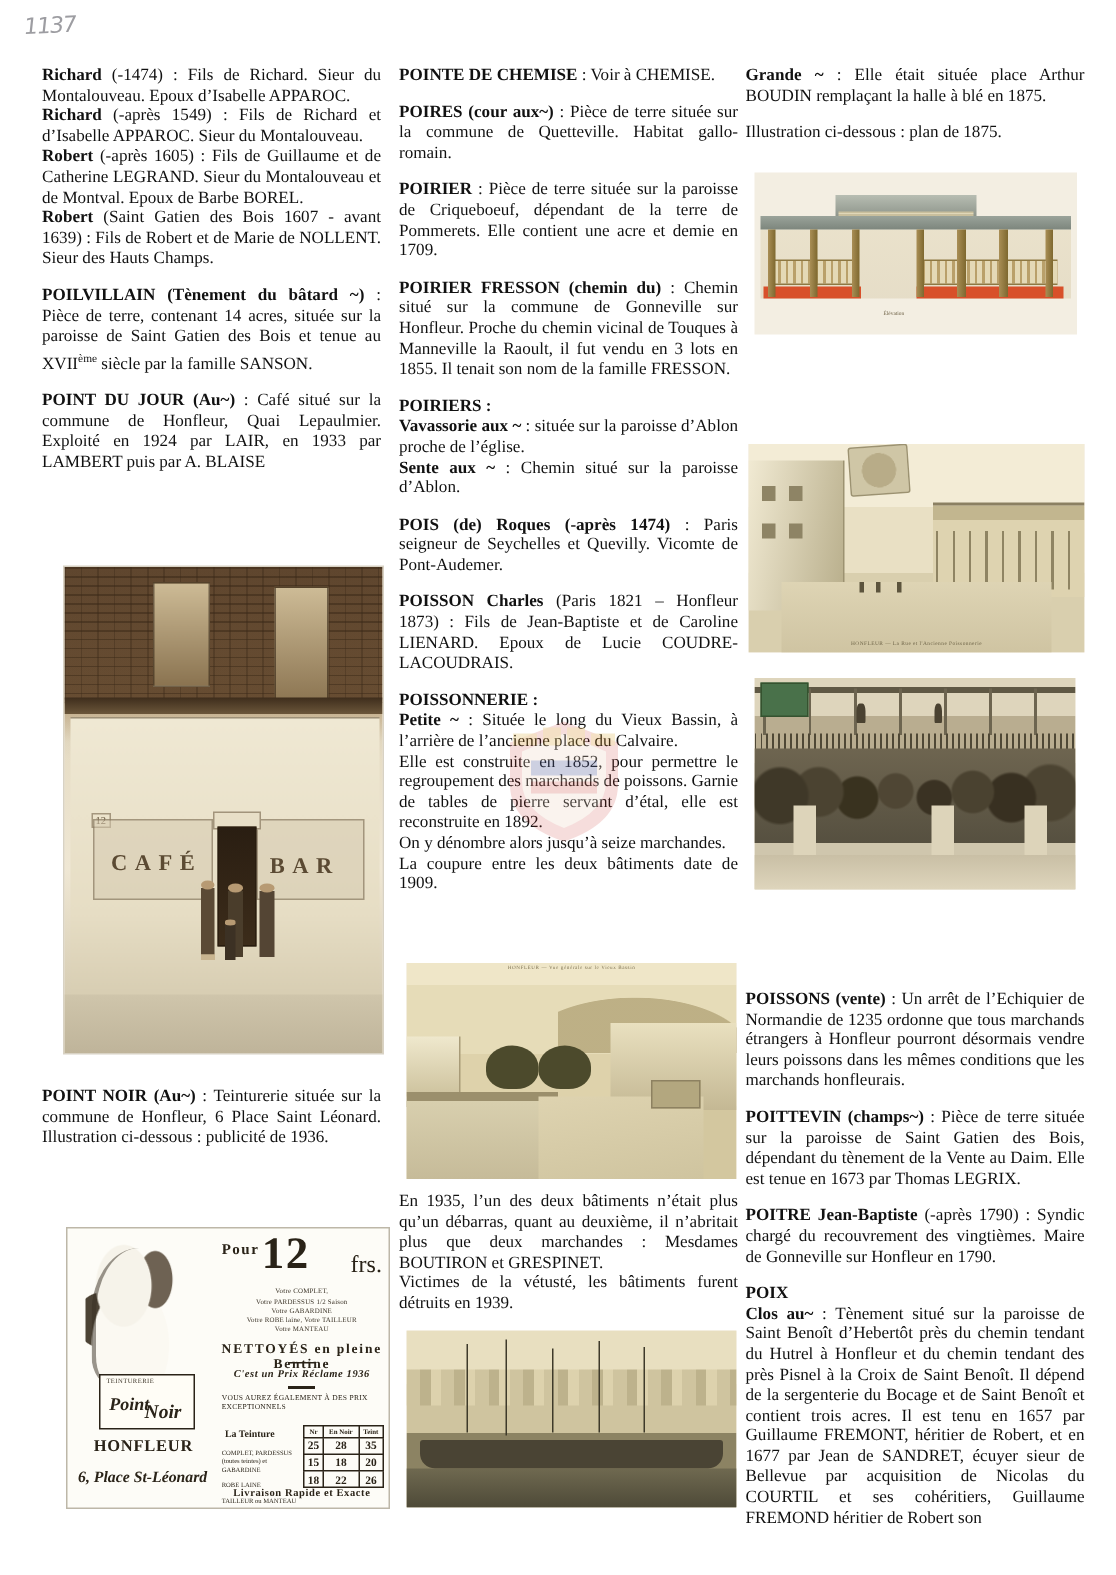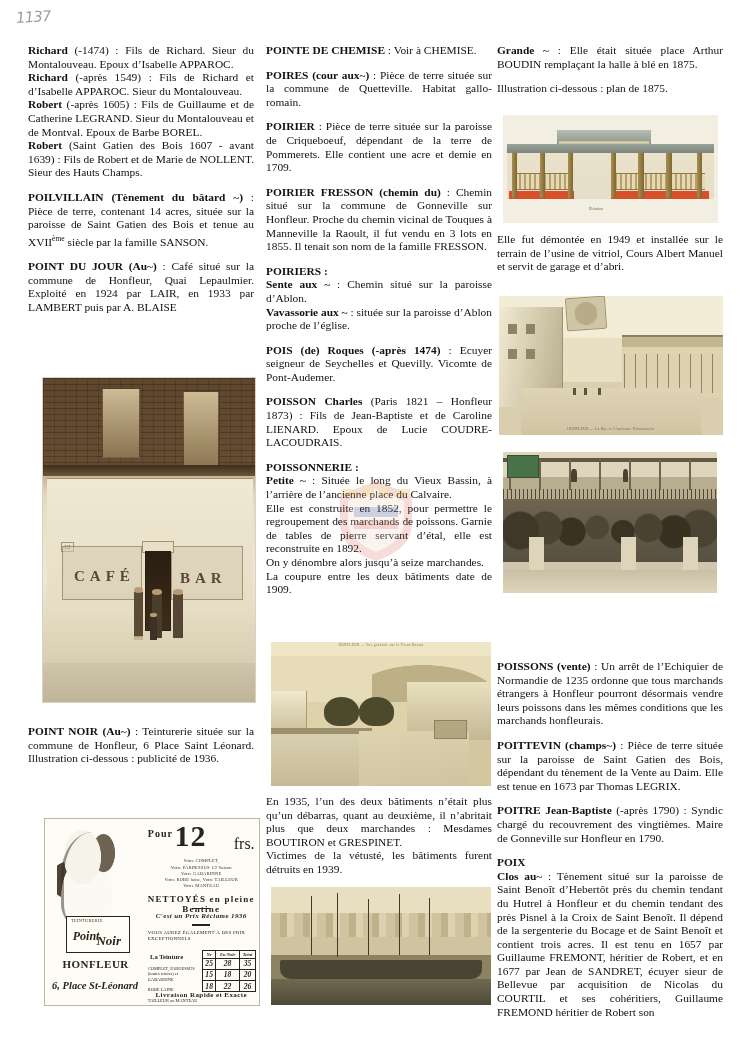--- a/index.html
+++ b/index.html
@@ -173,21 +173,21 @@
   .ad-frs  { position:absolute; right:2%; top:7%; font-size:16px; font-weight:normal;}
   .ad-lines{ position:absolute; left:0; right:0; top:20%; font-size:4.6px; line-height:6.1px; letter-spacing:.15px; color:#3a3226;}
   .ad-net  { position:absolute; left:0; right:0; top:40%; font-size:9px; font-weight:bold; letter-spacing:1.2px;}
   .ad-prix { position:absolute; left:0; right:0; top:50%; font-size:7px; font-weight:bold; font-style:italic; letter-spacing:.4px;}
   .ad-bar1 { position:absolute; left:42%; width:16%; height:1.6px; background:#2a2318; top:47.5%;}
   .ad-bar2 { position:absolute; left:42%; width:16%; height:1.6px; background:#2a2318; top:57%;}
   .ad-also { position:absolute; left:2%; top:60%; font-size:5px; line-height:6.4px; text-align:left; letter-spacing:.2px;}
   .ad-teint{ position:absolute; left:4%; top:73%; font-size:6.6px; font-weight:bold;}
   .ad-items{ position:absolute; left:2%; top:80%; width:46%; font-size:4.4px; line-height:5.6px; text-align:left;}
   .ad-tbl  { position:absolute; right:1%; top:71.5%; width:48%; border-collapse:collapse; font-size:7.6px;}
-  .ad-tbl td, .ad-tbl th { border:1px solid #2a2318; padding:.6px 0; font-weight:bold;font-style:italic;}
+  .ad-tbl td, .ad-tbl th { border:1px solid #2a2318; padding:.6px 0; font-weight:bold;}
   .ad-tbl th { font-size:4.6px; font-weight:bold; }
   .ad-deliv{ position:absolute; left:0; right:0; bottom:1%; font-size:7px; font-weight:bold; letter-spacing:.4px;}
 
   
   #fig-harbor1 { left: 271px; top: 642px; width: 220px; height: 144px; }
   .pc1 {
     position:absolute; inset:0;
     background:
       linear-gradient(180deg,#efe6c8 0 10%, #e6dcb8 10% 42%, #ded2ab 42% 66%, #d3c79f 66% 100%);
   }
@@ -451,26 +451,26 @@
     <div class="entry">
       <p><b>POIRIER</b><span> : Pièce de terre située sur la paroisse de Criqueboeuf, dépendant de la terre de Pommerets. Elle contient une acre et demie en 1709.</span></p>
     </div>
 
     <div class="entry">
       <p><b>POIRIER FRESSON (chemin du)</b><span> : Chemin situé sur la commune de Gonneville sur Honfleur. Proche du chemin vicinal de Touques à Manneville la Raoult, il fut vendu en 3 lots en 1855. Il tenait son nom de la famille FRESSON.</span></p>
     </div>
 
     <div class="entry">
       <p><b>POIRIERS :</b></p>
+      <p><b>Vavassorie aux ~</b><span> : située sur la paroisse d’Ablon proche de l’église.</span></p>
       <p><b>Sente aux ~</b><span> : Chemin situé sur la paroisse d’Ablon.</span></p>
-      <p><b>Vavassorie aux ~</b><span> : située sur la paroisse d’Ablon proche de l’église.</span></p>
-    </div>
-
-    <div class="entry">
-      <p><b>POIS (de) Roques (-après 1474)</b><span> : Ecuyer seigneur de Seychelles et Quevilly. Vicomte de Pont-Audemer.</span></p>
+    </div>
+
+    <div class="entry">
+      <p><b>POIS (de) Roques (-après 1474)</b><span> : Paris seigneur de Seychelles et Quevilly. Vicomte de Pont-Audemer.</span></p>
     </div>
 
     <div class="entry">
       <p><b>POISSON Charles</b><span> (Paris 1821 – Honfleur 1873) : Fils de Jean-Baptiste et de Caroline LIENARD. Epoux de Lucie COUDRE-LACOUDRAIS.</span></p>
     </div>
 
     <div class="entry">
       <p><b>POISSONNERIE :</b></p>
       <p><b>Petite ~</b><span> : Située le long du Vieux Bassin, à l’arrière de l’ancienne place du Calvaire.</span></p>
       <p>Elle est construite en 1852, pour permettre le regroupement des marchands de poissons. Garnie de tables de pierre servant d’étal, elle est reconstruite en 1892.</p>
@@ -545,25 +545,20 @@
       <div class="post" style="left:17%;"></div>
       <div class="post" style="left:30%;"></div>
       <div class="post" style="left:50%;"></div>
       <div class="post" style="left:63%;"></div>
       <div class="post" style="left:76%;"></div>
       <div class="post" style="left:90%;"></div>
       <div class="caption">Élévation</div>
     </div>
   </div>
 
-  <div class="col col-3" style="top:233px;">
-    <div class="entry">
-      <p>Elle fut démontée en 1949 et installée sur le terrain de l’usine de vitriol, Cours Albert Manuel et servit de garage et d’abri.</p>
-    </div>
-  </div>
 
   <div class="fig" id="fig-street">
     <div class="pc3">
       <div class="leftrow"></div>
       <div class="win" style="left:4%; top:20%;"></div>
       <div class="win" style="left:12%; top:20%;"></div>
       <div class="win" style="left:4%; top:38%;"></div>
       <div class="win" style="left:12%; top:38%;"></div>
       <div class="marketshed"></div>
       <div class="shedposts"></div>

